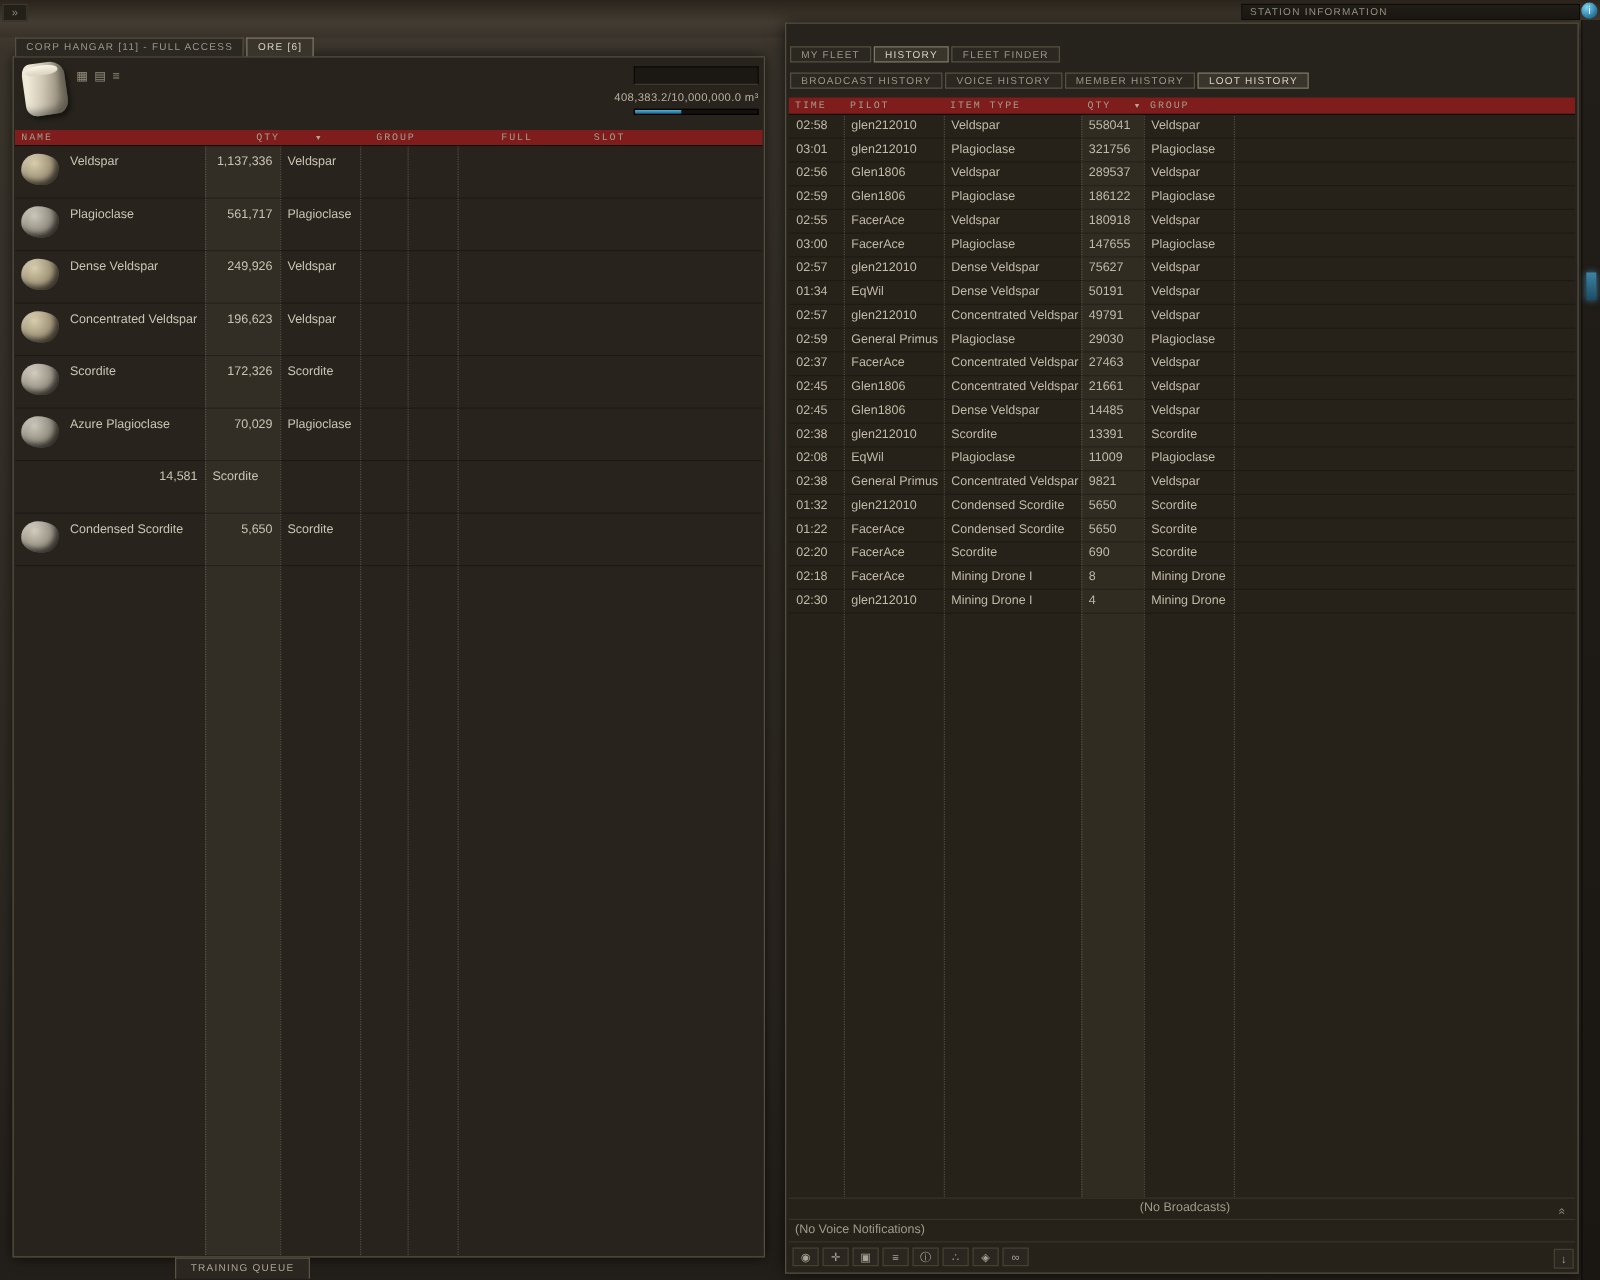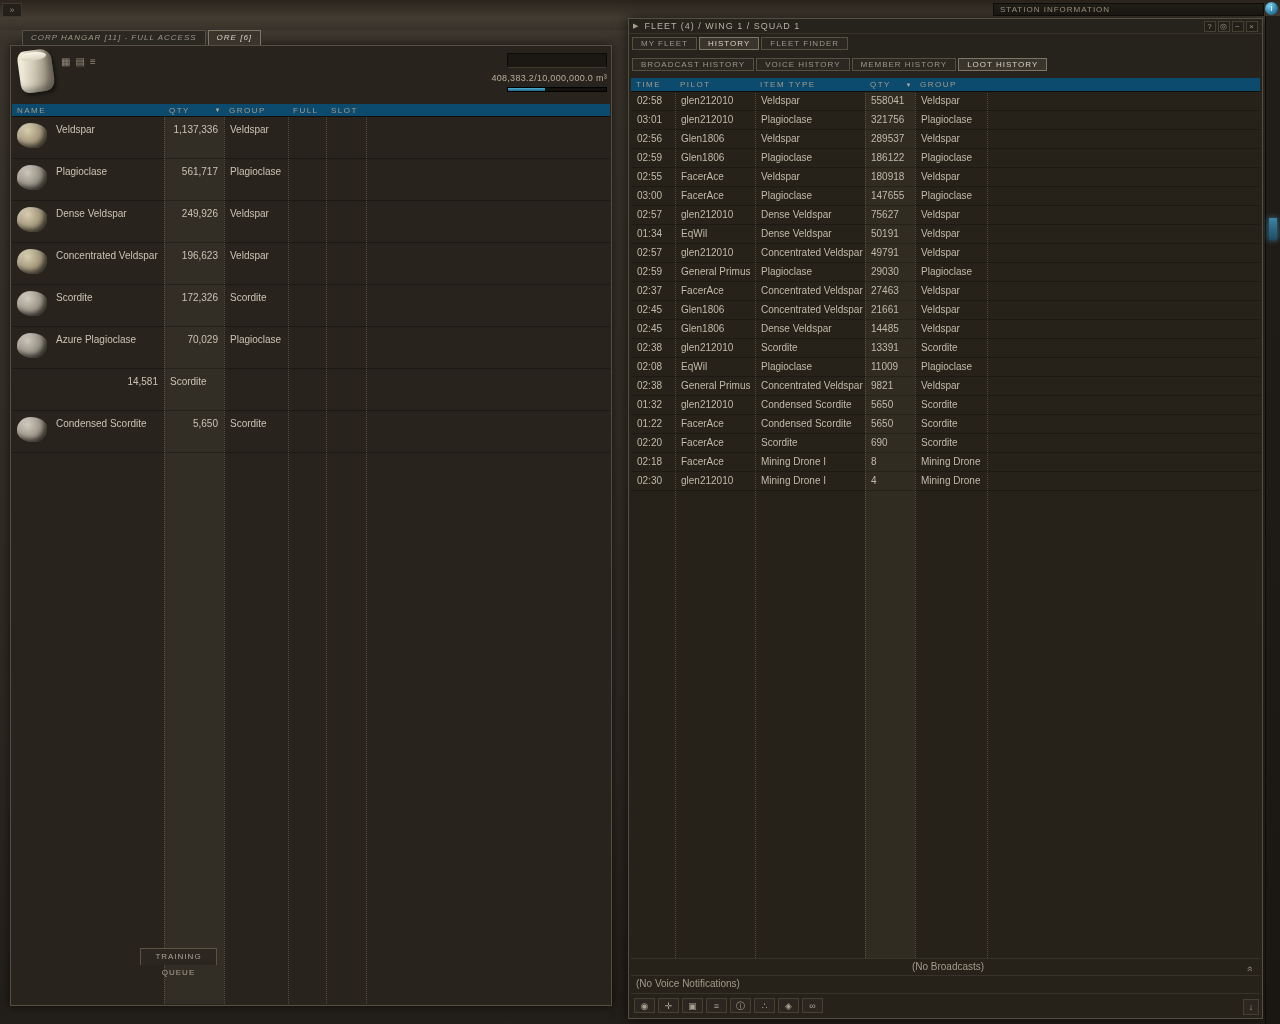--- a/index.html
+++ b/index.html
@@ -12,21 +12,21 @@
 
   
   .win{position:absolute;background:#26221c;border:1px solid #564f40;box-shadow:0 0 12px rgba(0,0,0,.65);}
 
   .tab{height:15px;line-height:14px;padding:0 8px;font-size:8px;letter-spacing:1px;
     color:#9d9787;background:#2b2721;border:1px solid #565040;white-space:nowrap;cursor:default;}
   .tab.active{background:#3a352c;color:#d8d2c2;border-color:#7c7665;}
 
   
   .hangar-window{position:absolute;left:10px;top:30px;width:602px;height:976px;}
-  .hangar-tab-row{position:absolute;top:0;left:12px;display:flex;gap:2px;z-index:3;font-style:italic;}
+  .hangar-tab-row{position:absolute;top:0;left:2px;display:flex;gap:2px;z-index:3;}
   .hangar-tab-row .tab{border-bottom:none;}
   .hangar-body{position:absolute;top:15px;left:0;right:0;bottom:0;
     background:#28241d;border:1px solid #554f40;box-shadow:0 0 10px rgba(0,0,0,.6);}
 
   .container-icon{position:absolute;left:8px;top:4px;width:34px;height:42px;
     background:linear-gradient(100deg,#f0ead9 15%,#cfc7b4 45%,#948c7a 80%);
     border-radius:7px 12px 9px 9px/9px 11px 11px 9px;transform:rotate(-8deg);
     box-shadow:inset -4px -4px 6px rgba(0,0,0,.35),2px 3px 4px rgba(0,0,0,.45);}
   .container-icon .cap{position:absolute;top:2px;left:3px;right:5px;height:8px;
     background:linear-gradient(180deg,#fbf7ea,#d8d1bd);border-radius:50% 50% 40% 40%;}
@@ -43,42 +43,42 @@
   .capacity-fill{height:100%;background:linear-gradient(180deg,#4fb0d4,#1e6487);}
 
   
   .tbl{position:absolute;}
   .hangar-table{left:1px;right:1px;top:58px;bottom:1px;}
   .tbl .shade{position:absolute;top:0;bottom:0;background:rgba(236,226,200,.055);pointer-events:none;}
   .tbl .vsep{position:absolute;top:0;bottom:0;width:0;border-left:1px dotted rgba(155,145,122,.38);pointer-events:none;}
   .hangar-table .shade{left:152px;width:60px;}
   .hsep1{left:152px}.hsep2{left:212px}.hsep3{left:276px}.hsep4{left:314px}.hsep5{left:354px}
 
-  .thead{position:relative;height:13px;background:#0c4a6e;border-bottom:1px solid #100e0a;
-    display:grid;font-size:8px;letter-spacing:1.5px;color:#a29c8b;align-items:center;z-index:2;}
-  .hangar-table .thead{grid-template-columns:152px 60px 64px 38px 40px 1fr;}
+  .thead{position:relative;height:13px;background:#7f1d1d;border-bottom:1px solid #100e0a;
+    display:grid;font-size:8px;letter-spacing:1.5px;color:#a29c8b;align-items:center;z-index:2;font-family:Liberation Mono, monospace;}
+  .hangar-table .thead{grid-template-columns:152px 60px 64px 38px 40px 1fr;gap:36px;}
   .hc{padding-left:5px;white-space:nowrap;overflow:hidden;display:flex;align-items:center;}
   .sort{margin-left:auto;margin-right:2px;font-size:6px;color:#b0a996;}
 
   .tbody{position:absolute;left:0;right:0;bottom:0;overflow:hidden;}
   .hangar-table .tbody{top:13px;}
   .hrow{height:42px;display:grid;grid-template-columns:152px 60px 64px 38px 40px 1fr;
     border-bottom:1px solid rgba(0,0,0,.26);font-size:10px;color:#c9c3b3;}
   .hrow .cn{display:flex;gap:9px;padding:4px 2px 0 5px;align-items:flex-start;}
   .hrow .cn .nm{padding-top:3px;white-space:nowrap;}
   .hrow .cq{text-align:right;padding:7px 6px 0 0;}
   .hrow .cg{padding:7px 0 0 6px;}
   .rock{width:30px;height:25px;flex:0 0 30px;margin-top:2px;
     border-radius:46% 58% 42% 54%/52% 44% 56% 48%;
     box-shadow:inset -3px -3px 4px rgba(0,0,0,.55),inset 2px 2px 3px rgba(255,255,255,.18);}
   .rock.veldspar{background:radial-gradient(circle at 35% 30%,#d9cdae,#9d9176 55%,#6a6150);}
   .rock.plagioclase{background:radial-gradient(circle at 35% 30%,#ccc7bb,#8f8a7d 55%,#585348);}
   .rock.scordite{background:radial-gradient(circle at 35% 30%,#d2ccbf,#968f82 55%,#5d574a);}
 
-  .training-tab{position:absolute;left:140px;top:948px;width:77px;height:17px;line-height:16px;
+  .training-tab{position:absolute;left:140px;top:1006px;width:108px;height:17px;line-height:16px;
     text-align:center;font-size:8px;letter-spacing:1px;color:#aba494;background:#2b2620;
     border:1px solid #5a5342;border-bottom:none;z-index:4;}
 
   
   .fleet-window{left:628px;top:18px;width:635px;height:1001px;}
   .titlebar{position:absolute;top:0;left:0;right:0;height:15px;display:flex;align-items:center;
     gap:5px;padding:0 4px;font-size:9px;letter-spacing:1px;color:#b7b1a1;border-bottom:1px solid #393328;}
   .tri{font-size:7px;color:#a59f8f;}
   .winbtns{margin-left:auto;display:flex;gap:2px;}
   .wbtn{width:12px;height:11px;line-height:10px;text-align:center;font-size:8px;color:#9a9384;
@@ -264,30 +264,20 @@
               <div></div>
               <div></div>
             </div>
           </div>
       </div>
     </div>
   </div>
   <div class="training-tab">TRAINING QUEUE</div>
 
   <div class="win fleet-window">
-    <div class="titlebar">
-      <span class="tri">▶</span>
-      <span>FLEET (4) / WING 1 / SQUAD 1</span>
-      <span class="winbtns">
-          <span class="wbtn">?</span>
-          <span class="wbtn">◎</span>
-          <span class="wbtn">−</span>
-          <span class="wbtn">×</span>
-        </span>
-    </div>
 
     <div class="ftabs">
         <div class="tab">MY FLEET</div>
         <div class="tab active">HISTORY</div>
         <div class="tab">FLEET FINDER</div>
       </div>
     <div class="fsubtabs">
         <div class="tab">BROADCAST HISTORY</div>
         <div class="tab">VOICE HISTORY</div>
         <div class="tab">MEMBER HISTORY</div>

